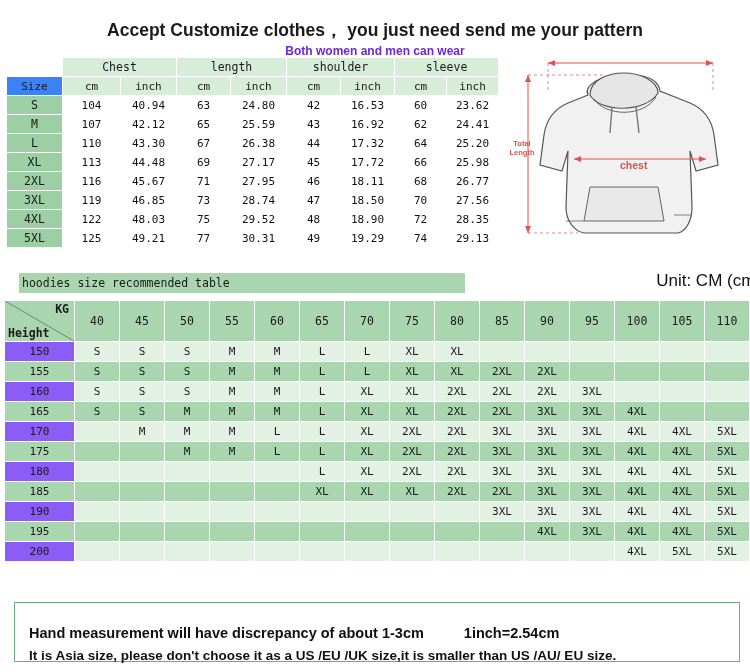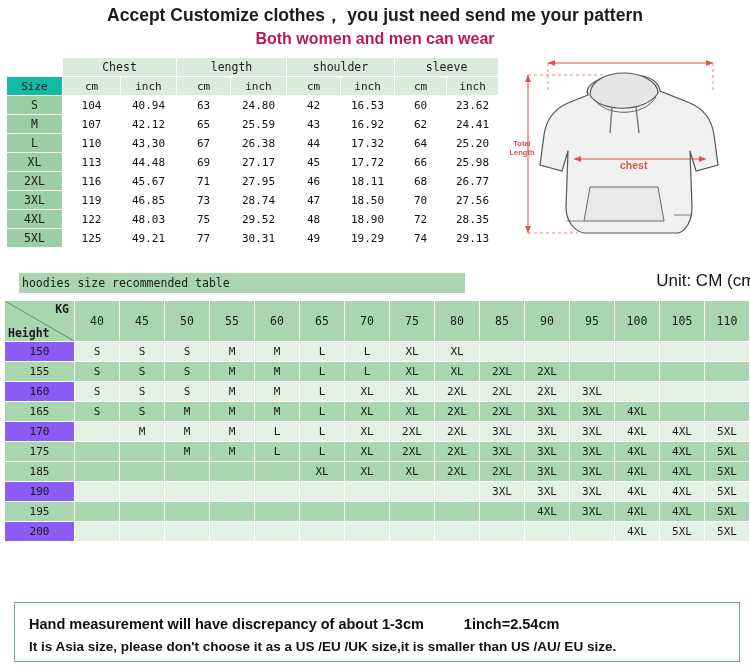--- a/index.html
+++ b/index.html
@@ -20,28 +20,28 @@
     height: 672px;
   }
 
   
   .headline {
     text-align: center;
     font-size: 17.5px;
     font-weight: bold;
     color: #1b1b1b;
     letter-spacing: 0px;
-    padding-top: 3px;
+    padding-top: 18px;
     line-height: 1.45;
   }
   .headline2 {
     text-align: center;
-    font-size: 16px;
+    font-size: 12px;
     font-weight: bold;
-    color: #be185d;
+    color: #6d28d9;
     line-height: 1.4;
   }
 
   
   .size-wrap {
     position: absolute;
     left: 6px;
     top: 57px;
     width: 492px;
   }
@@ -62,21 +62,21 @@
   table.size .grp {
     background: #d7ecd9;
     color: #1a1a1a;
     font-size: 11.5px;
   }
   table.size .unit {
     background: #d7ecd9;
     color: #1a1a1a;
   }
   table.size .lbl {
-    background: #14b8a6;
+    background: #3b82f6;
     color: #1a1a1a;
   }
   table.size .sz {
     background: #9dcfa4;
     color: #1a1a1a;
     font-size: 11.5px;
   }
   table.size .val {
     background: #ffffff;
     color: #111;
@@ -196,21 +196,21 @@
   
   .footer {
     position: absolute;
     left: 14px;
     top: 602px;
     width: 726px;
     height: 60px;
     border: 1.5px solid #6fae78;
     box-sizing: border-box;
     background: #fff;
-    padding: 13px 0 0 14px;
+    padding: 22px 0 0 14px;
   }
   .footer .l1 {
     font-size: 14.5px;
     font-weight: bold;
     color: #111;
     margin-bottom: 7px;
   }
   .footer .l1 .sp { display: inline-block; width: 40px; }
   .footer .l2 {
     font-size: 13.5px;
@@ -548,20 +548,38 @@
           <td class="cell">XL</td>
           <td class="cell">2XL</td>
           <td class="cell">2XL</td>
           <td class="cell">3XL</td>
           <td class="cell">3XL</td>
           <td class="cell">3XL</td>
           <td class="cell">4XL</td>
           <td class="cell">4XL</td>
           <td class="cell">5XL</td>
         </tr>
+        <tr>
+          <td class="rowhdr">180</td>
+          <td class="cell"></td>
+          <td class="cell"></td>
+          <td class="cell"></td>
+          <td class="cell"></td>
+          <td class="cell"></td>
+          <td class="cell">L</td>
+          <td class="cell">XL</td>
+          <td class="cell">2XL</td>
+          <td class="cell">2XL</td>
+          <td class="cell">3XL</td>
+          <td class="cell">3XL</td>
+          <td class="cell">3XL</td>
+          <td class="cell">4XL</td>
+          <td class="cell">4XL</td>
+          <td class="cell">5XL</td>
+        </tr>
         <tr class="dkrow">
           <td class="rowhdr">185</td>
           <td class="cell"></td>
           <td class="cell"></td>
           <td class="cell"></td>
           <td class="cell"></td>
           <td class="cell"></td>
           <td class="cell">XL</td>
           <td class="cell">XL</td>
           <td class="cell">XL</td>

